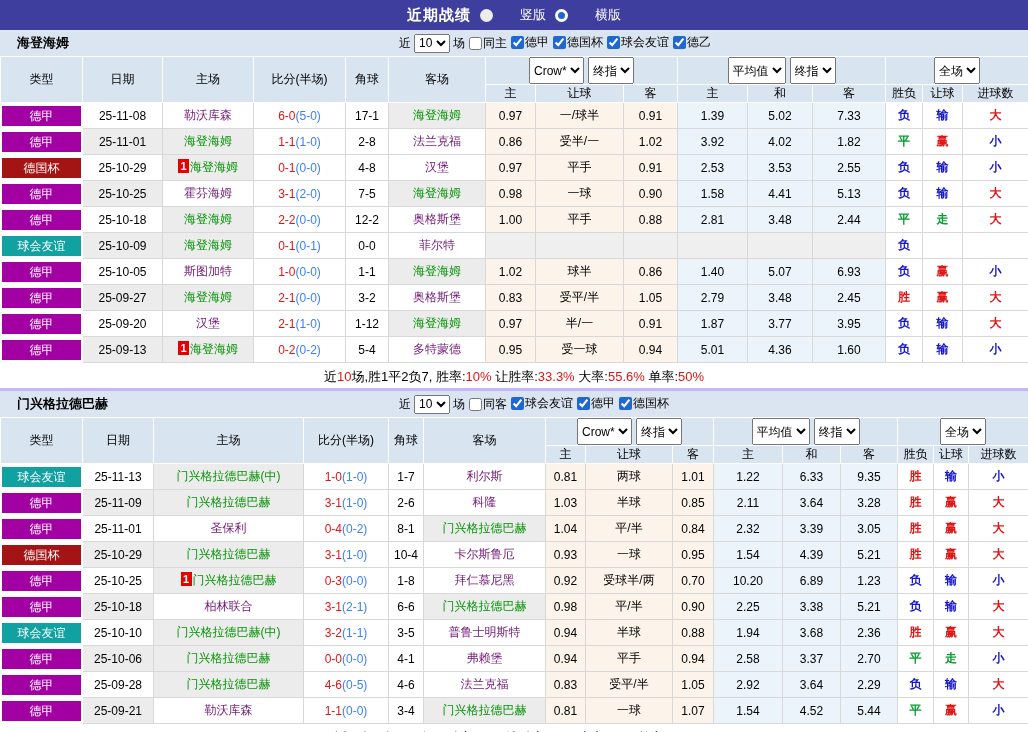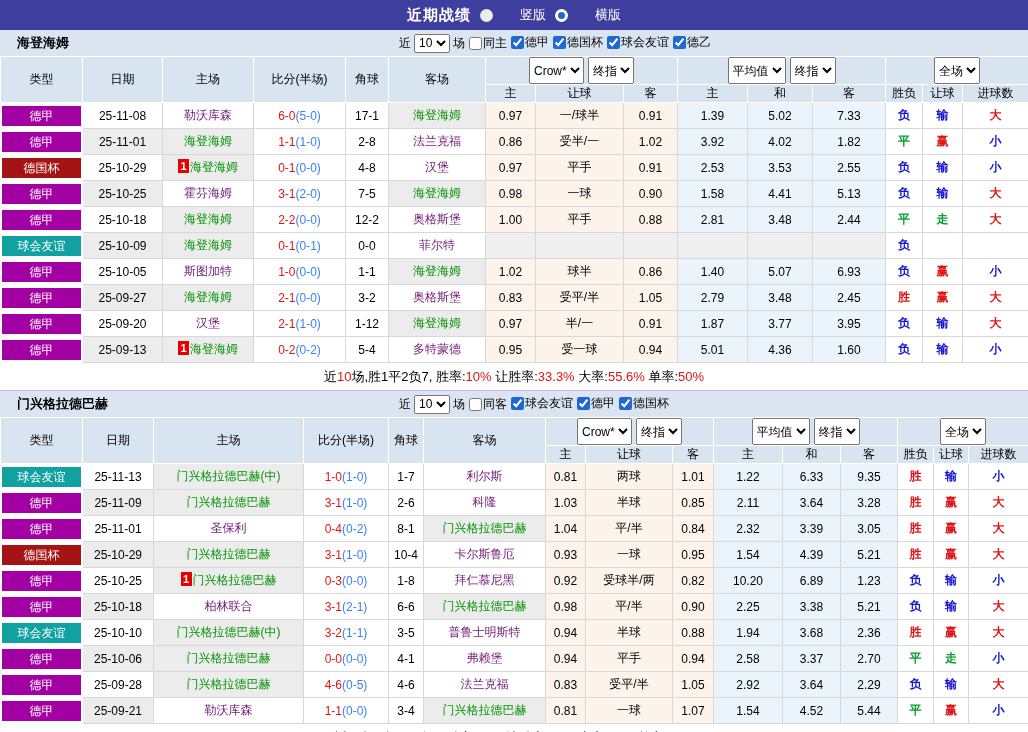--- a/index.html
+++ b/index.html
@@ -47,21 +47,21 @@
     text-align:center; vertical-align:1px; }
   .ft { color:#e01515; }
   .ht { color:#3b82f6; }
   td.c-odds.crow { background:#fcf4ea; }
   td.c-odds.avg  { background:#eaf4fa; }
   td.c-odds.empty { background:#efefef; }
   td.c-res span { font-weight:bold; }
   .rc-red { color:#e01515; } .rc-blue { color:#1515cf; } .rc-green { color:#0b9c35; }
   
   .summary { height:28px; line-height:28px; text-align:center; font-size:13px;
-    background:#fff; border-bottom:1px solid #c4b5fd; color:#000; }
+    background:#fff; border-bottom:3px solid #c4b5fd; color:#000; }
   .summary .r { color:#e01515; }
 </style>
 </head>
 <body>
 
 <div class="topbar">
   <span class="title">近期战绩</span>
   <span class="radio-wrap">
     <span class="radio"></span>
     <span>竖版</span>
@@ -493,21 +493,21 @@
     <td class="c-type">
           <div class="badge" style="background: rgb(163, 0, 163);">德甲</div>
         </td>
     <td class="c-date">25-10-25</td>
     <td class="c-home self"><span class="card">1</span><span class="tname green">门兴格拉德巴赫</span></td>
     <td class="c-score"><span class="ft">0-3</span><span class="ht">(0-0)</span></td>
     <td class="c-corner">1-8</td>
     <td class="c-away"><span class="tname">拜仁慕尼黑</span></td>
     <td class="c-odds crow">0.92</td>
     <td class="c-odds crow">受球半/两</td>
-    <td class="c-odds crow">0.82</td>
+    <td class="c-odds crow">0.70</td>
     <td class="c-odds avg">10.20</td>
     <td class="c-odds avg">6.89</td>
     <td class="c-odds avg">1.23</td>
     <td class="c-res"><span class="rc-blue">负</span></td>
     <td class="c-res"><span class="rc-blue">输</span></td>
     <td class="c-res"><span class="rc-blue">小</span></td>
   </tr>
       <tr class="match-row">
     <td class="c-type">
           <div class="badge" style="background: rgb(163, 0, 163);">德甲</div>

